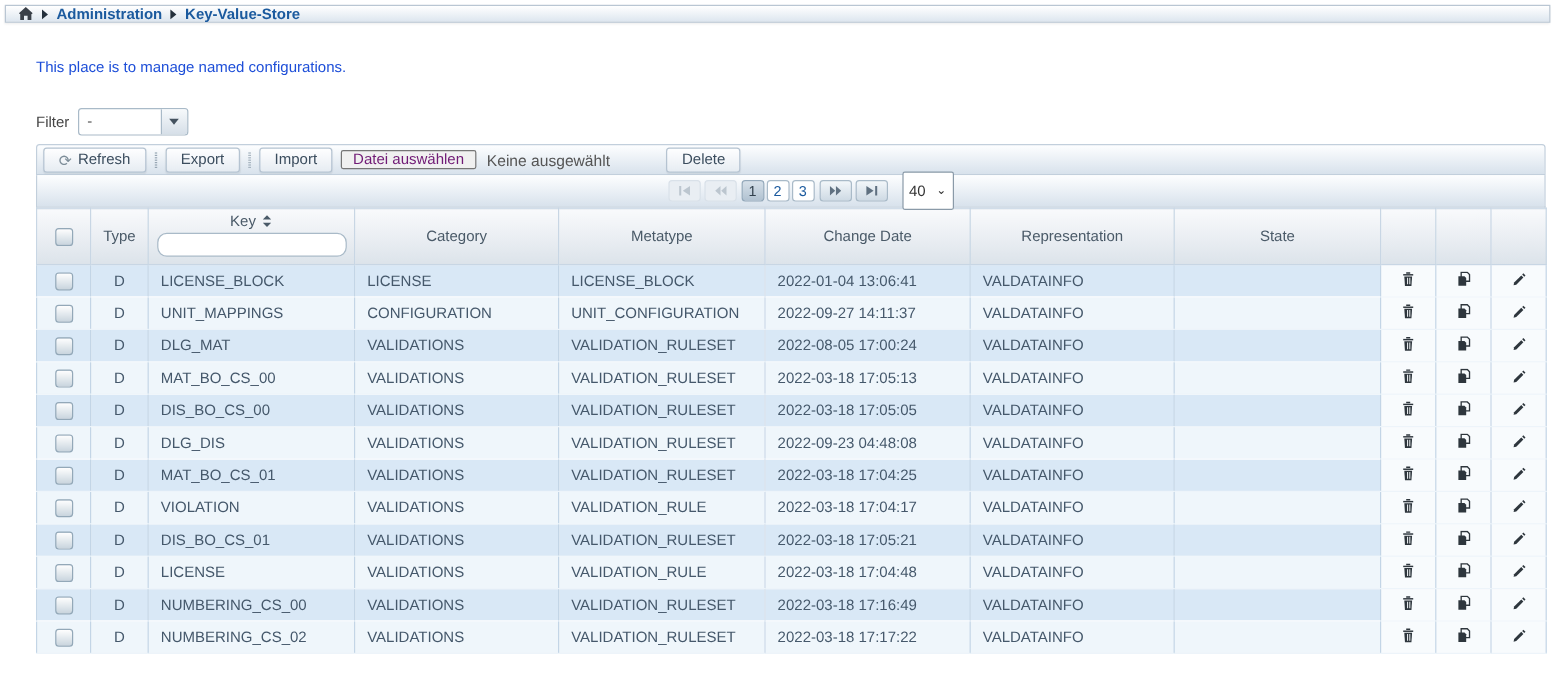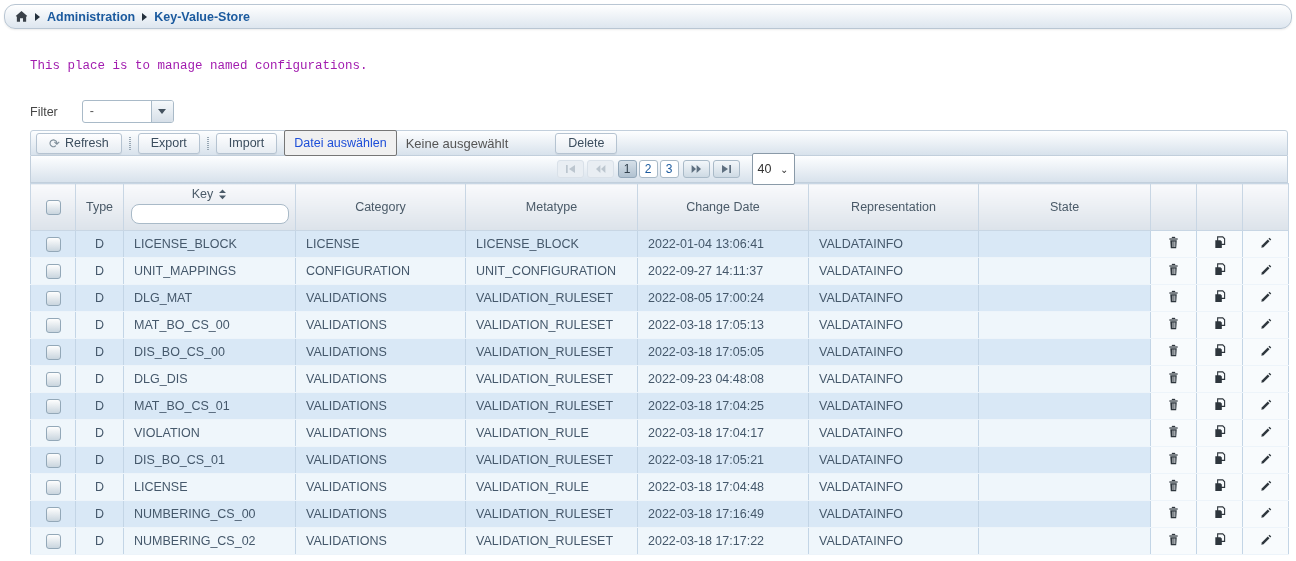--- a/index.html
+++ b/index.html
@@ -1,45 +1,45 @@
 <!DOCTYPE html>
 <html><head>
 <meta charset="utf-8">
 <style>
   * { margin:0; padding:0; box-sizing:border-box; }
   html,body { width:1296px; height:561px; overflow:hidden; background:#fff;
     font-family:"Liberation Sans", sans-serif; font-size:12.5px; color:#45586b; }
 
   
-  .breadcrumb { margin:4px; height:25px; display:flex; align-items:center; gap:7px;
+  .breadcrumb { margin:4px; height:15px; display:flex; align-items:center; gap:7px;
     padding:0 10px; background:linear-gradient(#ffffff,#dde6ef);
-    border:1px solid #b9c6d3; border-radius:11px; box-shadow:0 1px 2px rgba(0,0,0,.08); }
+    border:1px solid #b9c6d3; border-radius:0; box-shadow:0 1px 2px rgba(0,0,0,.08); }
   .crumb-link { color:#1b5a9e; font-weight:bold; font-size:12.5px; text-decoration:none; cursor:pointer; }
   .crumb-sep { width:0; height:0; border-left:5px solid #24303c; border-top:4px solid transparent; border-bottom:4px solid transparent; }
   .home-ico svg { display:block; }
 
   
-  .description { margin:30px 0 0 30px; color:#a21caf;font-family:Liberation Mono, monospace; }
-  .filter-row { margin:27px 0 7px 30px; display:flex; align-items:center; gap:24px; color:#454545; }
+  .description { margin:30px 0 0 30px; color:#1d4ed8; }
+  .filter-row { margin:27px 0 7px 30px; display:flex; align-items:center; gap:7px; color:#454545; }
   .combobox { width:92px; height:23px; border:1px solid #a9bac8; border-radius:3px; background:#fff; display:flex; overflow:hidden; cursor:pointer; }
   .combobox .val { flex:1; padding-left:7px; line-height:21px; color:#555; }
   .combobox .btn { width:22px; background:linear-gradient(#f6f9fb,#d6dfe8); border-left:1px solid #a9bac8; display:flex; align-items:center; justify-content:center; }
   .tri-down { width:0; height:0; border-top:5px solid #44525f; border-left:4px solid transparent; border-right:4px solid transparent; }
 
   
   .panel { margin-left:30px; width:1258px; }
   .toolbar { height:26px; background:linear-gradient(#fdfeff,#d8e2ec); border:1px solid #c2cfdc;
     border-radius:3px 3px 0 0; display:flex; align-items:center; padding:0 5px; gap:7px; }
   .tb-btn { height:21px; padding:0 12px; background:linear-gradient(#fefeff,#e6ecf2);
     border:1px solid #b5c3d1; border-radius:3px; color:#3b4d5e; font-size:12.5px;
     font-family:"Liberation Sans",sans-serif; display:inline-flex; align-items:center; gap:5px; cursor:pointer; box-shadow:0 1px 1px rgba(0,0,0,.06); }
   .refresh-glyph { color:#7d8d99; font-size:13px; line-height:1; }
   .grip { width:1px; height:13px; border-left:1px dotted #97a6b3; border-right:1px dotted #97a6b3; }
-  .file-btn { height:26px; padding:0 9px; background:#f0f0f0; border:1px solid #767676; border-radius:2px;
-    color:#1d4ed8; font-size:12.5px; font-family:"Liberation Sans",sans-serif; cursor:pointer; }
+  .file-btn { height:16px; padding:0 9px; background:#f0f0f0; border:1px solid #767676; border-radius:2px;
+    color:#701a75; font-size:12.5px; font-family:"Liberation Sans",sans-serif; cursor:pointer; }
   .file-status { color:#555; font-size:13px; margin-left:2px; }
   .delete-btn { margin-left:40px; }
   .tb-right { margin-left:auto; display:flex; gap:7px; }
 
   
   .paginator { height:27px; background:linear-gradient(#fdfeff,#d8e2ec); border:1px solid #c2cfdc; border-top:none;
     display:flex; align-items:center; justify-content:center; gap:3px;padding-left:33px; }
   .pg-btn { width:27px; height:18px; border-radius:3px; display:inline-flex; align-items:center; justify-content:center; cursor:pointer; border:1px solid #a9bac8; background:linear-gradient(#f3f7fa,#cedae4); color:#5f7080; }
   .pg-btn.disabled { background:#e9eef3; border-color:#d9e1e9; color:#bcc6cf; cursor:default; }
   .pg-btn svg { fill:currentColor; }

